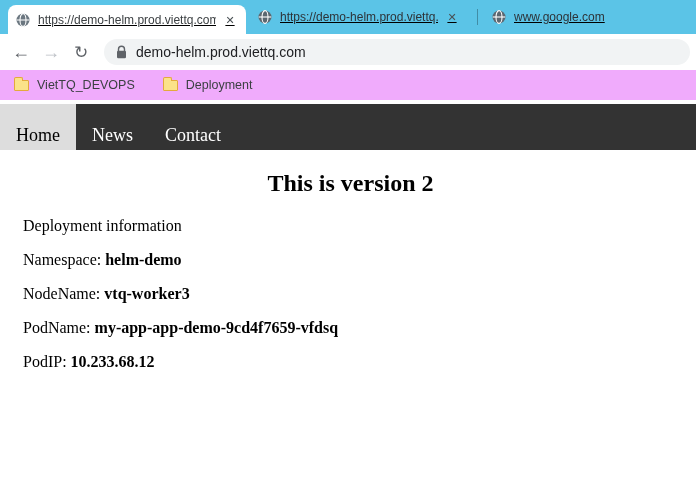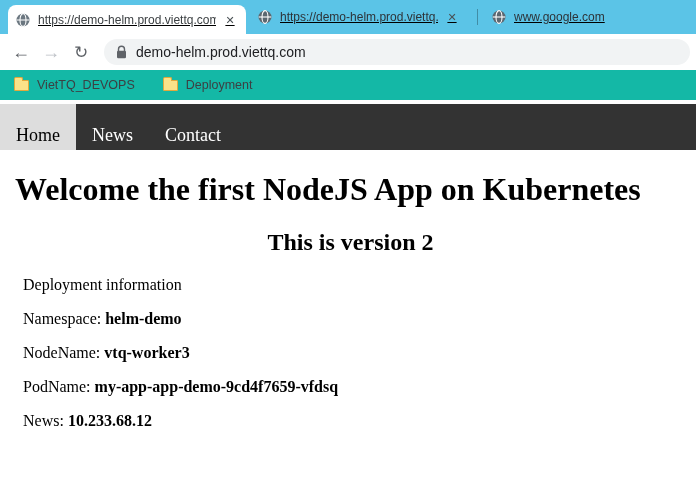--- a/index.html
+++ b/index.html
@@ -81,21 +81,21 @@
   .url-text {
     margin-left: 9px;
     font-size: 14px;
     color: #202124;
     white-space: nowrap;
   }
 
   
   .bookmarks-bar {
     height: 30px;
-    background: #14b8a6;
+    background: #f0abfc;
     display: flex;
     align-items: center;
     padding-left: 14px;
   }
   .bookmark {
     display: flex; align-items: center;
     margin-right: 28px;
   }
   .folder-icon {
     position: relative;
@@ -234,34 +234,33 @@
 
 <div>
 
   <div class="site-nav">
     <div class="site-nav-item active">Home</div>
     <div class="site-nav-item">News</div>
     <div class="site-nav-item">Contact</div>
   </div>
 
   <div class="content">
-    <h1>Welcome the first NodeJS App on Kubernetes</h1>
     <h2>This is version 2</h2>
     <p>Deployment information</p>
 
     <p>
       <span>Namespace:</span>
       <b>helm-demo</b>
     </p>
     <p>
       <span>NodeName:</span>
       <b>vtq-worker3</b>
     </p>
     <p>
       <span>PodName:</span>
       <b>my-app-app-demo-9cd4f7659-vfdsq</b>
     </p>
     <p>
-      <span>News:</span>
+      <span>PodIP:</span>
       <b>10.233.68.12</b>
     </p>
   </div>
 </div>
 
 </body></html>

